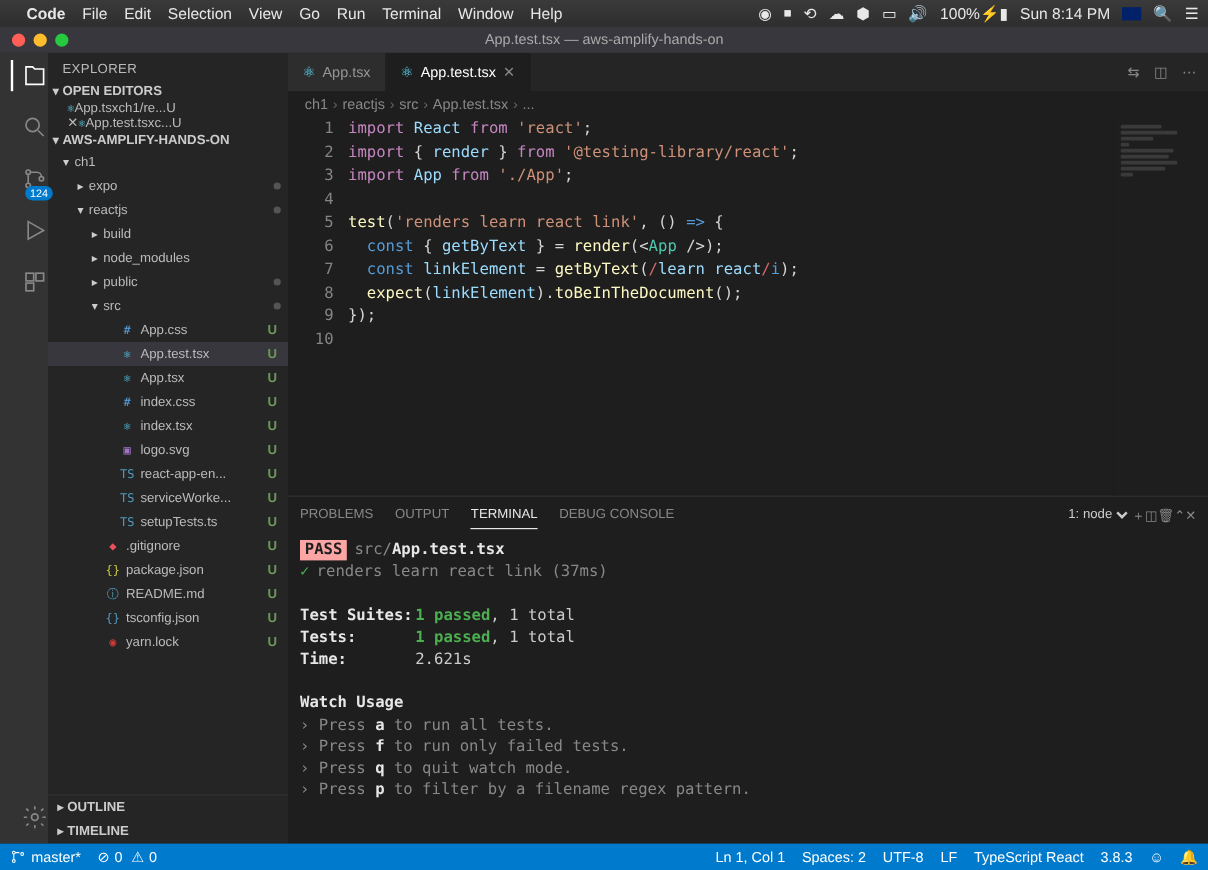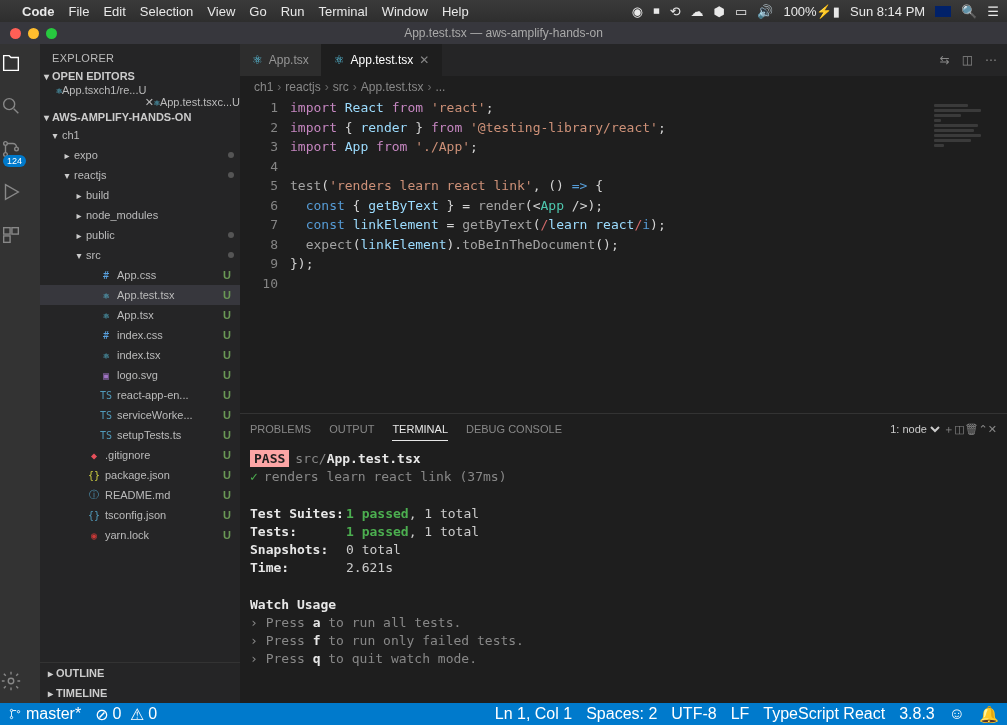--- a/index.html
+++ b/index.html
@@ -9,21 +9,21 @@
 .menubar .app { font-weight:700; }
 .menubar .right { margin-left:auto; display:flex; gap:10px; align-items:center; }
 .menubar .right span { display:inline-flex; align-items:center; }
 .menubar .flag { width:16px; height:11px; background:#012169; position:relative; }
 .titlebar { height:22px; background:#37373d; display:flex; align-items:center; position:relative; }
 .traffic { display:flex; gap:7px; padding-left:10px; }
 .dot { width:11px; height:11px; border-radius:50%; }
 .dot.r { background:#ff5f56; } .dot.y { background:#ffbd2e; } .dot.g { background:#27c93f; }
 .titlebar .title { position:absolute; left:50%; transform:translateX(-50%); color:#aaa; font-size:12px; }
 .main { display:flex; height:calc(100% - 22px - 22px - 22px); }
-.activitybar { width:40px; background:#333; display:flex; flex-direction:column; align-items:flex-start; padding-top:8px; gap:18px; }
+.activitybar { width:40px; background:#333; display:flex; flex-direction:column; align-items:flex-end; padding-top:8px; gap:18px; }
 .activitybar svg { width:22px; height:22px; fill:none; stroke:#888; stroke-width:1.5; }
 .activitybar .active svg { stroke:#fff; }
 .activitybar .item { position:relative; cursor:pointer; }
 .activitybar .active::before { content:''; position:absolute; left:-9px; top:-2px; width:2px; height:26px; background:#fff; }
 .activitybar .badge { position:absolute; bottom:-4px; right:-4px; background:#007acc; color:#fff; font-size:9px; border-radius:7px; padding:1px 4px; }
 .activitybar .bottom { margin-top:auto; margin-bottom:8px; }
 .sidebar { width:200px; background:#252526; display:flex; flex-direction:column; font-size:11px; color:#bbb; }
 .sidebar .hdr { padding:8px 12px 4px; color:#bbb; font-size:11px; letter-spacing:.3px; }
 .sidebar .section { padding:2px 4px 2px 4px; color:#ccc; font-size:11px; font-weight:600; display:flex; align-items:center; gap:3px; cursor:pointer; }
 .sidebar .section .chev { font-size:10px; }
@@ -46,36 +46,36 @@
 .tab .ticon { color:#61dafb; }
 .tab .close { color:#888; }
 .tabs .actions { margin-left:auto; display:flex; gap:12px; padding:0 10px; align-items:center; color:#888; }
 .breadcrumb { height:22px; display:flex; align-items:center; padding:0 14px; color:#888; font-size:12px; gap:4px; }
 .breadcrumb .sep { color:#666; }
 .code-wrap { flex:1; display:flex; position:relative; overflow:hidden; font-family:Menlo,Consolas,monospace; font-size:13px; line-height:1.5; }
 .gutter { width:50px; text-align:right; color:#858585; padding:0 12px 0 0; }
 .gutter .ln { height:19.5px; }
 .code { flex:1; white-space:pre; }
 .code .line { height:19.5px; display:flex; align-items:center; }
-.tk-kw { color:#c586c0; } .tk-var { color:#9cdcfe; } .tk-type { color:#4ec9b0; } .tk-fn { color:#a3a3a3; } .tk-str { color:#ce9178; } .tk-regex { color:#d16969; } .tk-punc { color:#d4d4d4; } .tk-const { color:#569cd6; }
+.tk-kw { color:#c586c0; } .tk-var { color:#9cdcfe; } .tk-type { color:#4ec9b0; } .tk-fn { color:#fef9c3; } .tk-str { color:#ce9178; } .tk-regex { color:#d16969; } .tk-punc { color:#d4d4d4; } .tk-const { color:#569cd6; }
 .minimap { width:80px; background:#1e1e1e; border-left:1px solid #1e1e1e; padding:6px; }
 .minimap .blob { height:3px; margin-bottom:2px; background:#3a3a3a; border-radius:1px; }
 .panel { height:290px; border-top:1px solid #333; background:#1e1e1e; display:flex; flex-direction:column; }
 .panel-tabs { height:30px; display:flex; align-items:center; padding:0 10px; gap:18px; font-size:11px; color:#888; }
 .panel-tabs .ptab { cursor:pointer; padding:5px 0; }
 .panel-tabs .ptab.active { color:#e7e7e7; border-bottom:1px solid #e7e7e7; }
 .panel-tabs .right { margin-left:auto; display:flex; align-items:center; }
 .panel-tabs select { background:#1e1e1e; color:#ccc; border:none; font-size:11px; }
 .term { flex:1; padding:6px 10px; font-family:Menlo,Consolas,monospace; font-size:13px; line-height:1.4; overflow:auto; }
 .term .pass { background:#fca5a5; color:#1e1e1e; padding:1px 4px; font-weight:700; margin-right:6px; }
 .term .bold { font-weight:700; color:#e7e7e7; }
 .term .green { color:#4caf50; font-weight:700; }
 .term .grey { color:#888; }
 .term .chk { color:#4caf50; margin-right:6px; }
-.statusbar { position:absolute; bottom:0; left:0; right:0; height:22px; background:#007acc; color:#fff; display:flex; align-items:center; font-size:16px; padding:0 8px; gap:14px; }
+.statusbar { position:absolute; bottom:0; left:0; right:0; height:22px; background:#007acc; color:#fff; display:flex; align-items:center; font-size:12px; padding:0 8px; gap:14px; }
 .statusbar .right { margin-left:auto; display:flex; gap:14px; }
 .statusbar .item { display:flex; align-items:center; gap:4px; cursor:pointer; }
 svg.ico { width:14px; height:14px; fill:none; stroke:currentColor; stroke-width:1.5; }
 </style>
 </head>
 <body>
 
 <div class="menubar">
   <span class="apple"></span>
   <span class="app">Code</span>
@@ -144,21 +144,21 @@
   </div>
 
   <div class="sidebar">
     <div class="hdr">EXPLORER</div>
     <div class="section">
         <span class="chev">▾</span>
         <span>OPEN EDITORS</span>
       </div>
     <div id="open-editors">
         <div class="row" style="padding-left: 16px;"><span class="twist"></span><span class="icon ficon fc-react">⚛</span><span class="name">App.tsx</span><span class="meta">ch1/re...</span><span class="status">U</span></div>
-        <div class="row" style="padding-left: 16px; text-align: right;"><span class="twist">✕</span><span class="icon ficon fc-react">⚛</span><span class="name">App.test.tsx</span><span class="meta">c...</span><span class="status">U</span></div>
+        <div class="row" style="padding-left: 16px;"><span class="twist">✕</span><span class="icon ficon fc-react">⚛</span><span class="name">App.test.tsx</span><span class="meta">c...</span><span class="status">U</span></div>
       </div>
     <div class="section">
         <span class="chev">▾</span>
         <span>AWS-AMPLIFY-HANDS-ON</span>
       </div>
     <div class="tree" id="tree">
         <div class="row" style="padding-left: 8px;">
           <span class="twist">▾</span>
           <span class="name">ch1</span>
         </div>
@@ -358,28 +358,28 @@
           <span>⌃</span>
           <span>✕</span>
         </div>
       </div>
       <div class="term">
         <div><span class="pass">PASS</span><span class="grey">src/</span><span class="bold">App.test.tsx</span></div>
         <div class="grey">  <span class="chk">✓</span><span>renders learn react link (37ms)</span></div>
         <div>&nbsp;</div>
         <div><span class="bold" style="display:inline-block;width:96px">Test Suites:</span><span class="green">1 passed</span><span>, 1 total</span></div>
         <div><span class="bold" style="display:inline-block;width:96px">Tests:</span><span class="green">1 passed</span><span>, 1 total</span></div>
-        <div><span class="bold" style="display:inline-block;width:96px">Snapshots:</span><span>0 total</span></div>
         <div><span class="bold" style="display:inline-block;width:96px">Time:</span><span>2.621s</span></div>
         <div>&nbsp;</div>
         <div class="bold">Watch Usage</div>
         <div id="watch-lines">
             <div class="grey"> › Press <span class="bold">a</span> to run all tests.</div>
             <div class="grey"> › Press <span class="bold">f</span> to run only failed tests.</div>
             <div class="grey"> › Press <span class="bold">q</span> to quit watch mode.</div>
+            <div class="grey"> › Press <span class="bold">p</span> to filter by a filename regex pattern.</div>
           </div>
 
       </div>
     </div>
   </div>
 </div>
 
 <div class="statusbar">
   <span class="item">
       <svg class="ico" viewBox="0 0 24 24">

